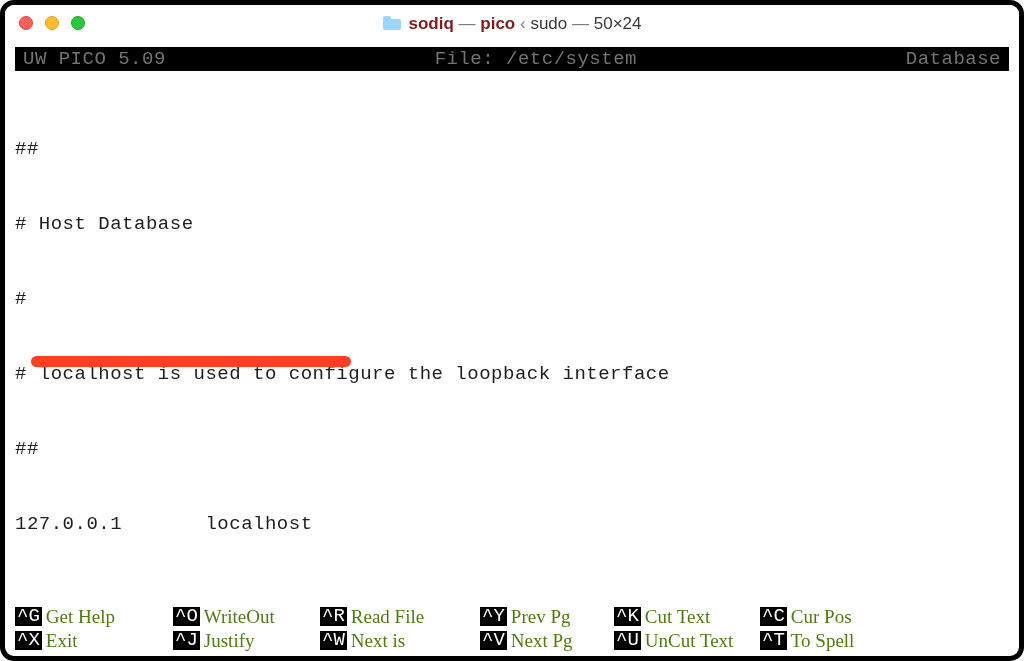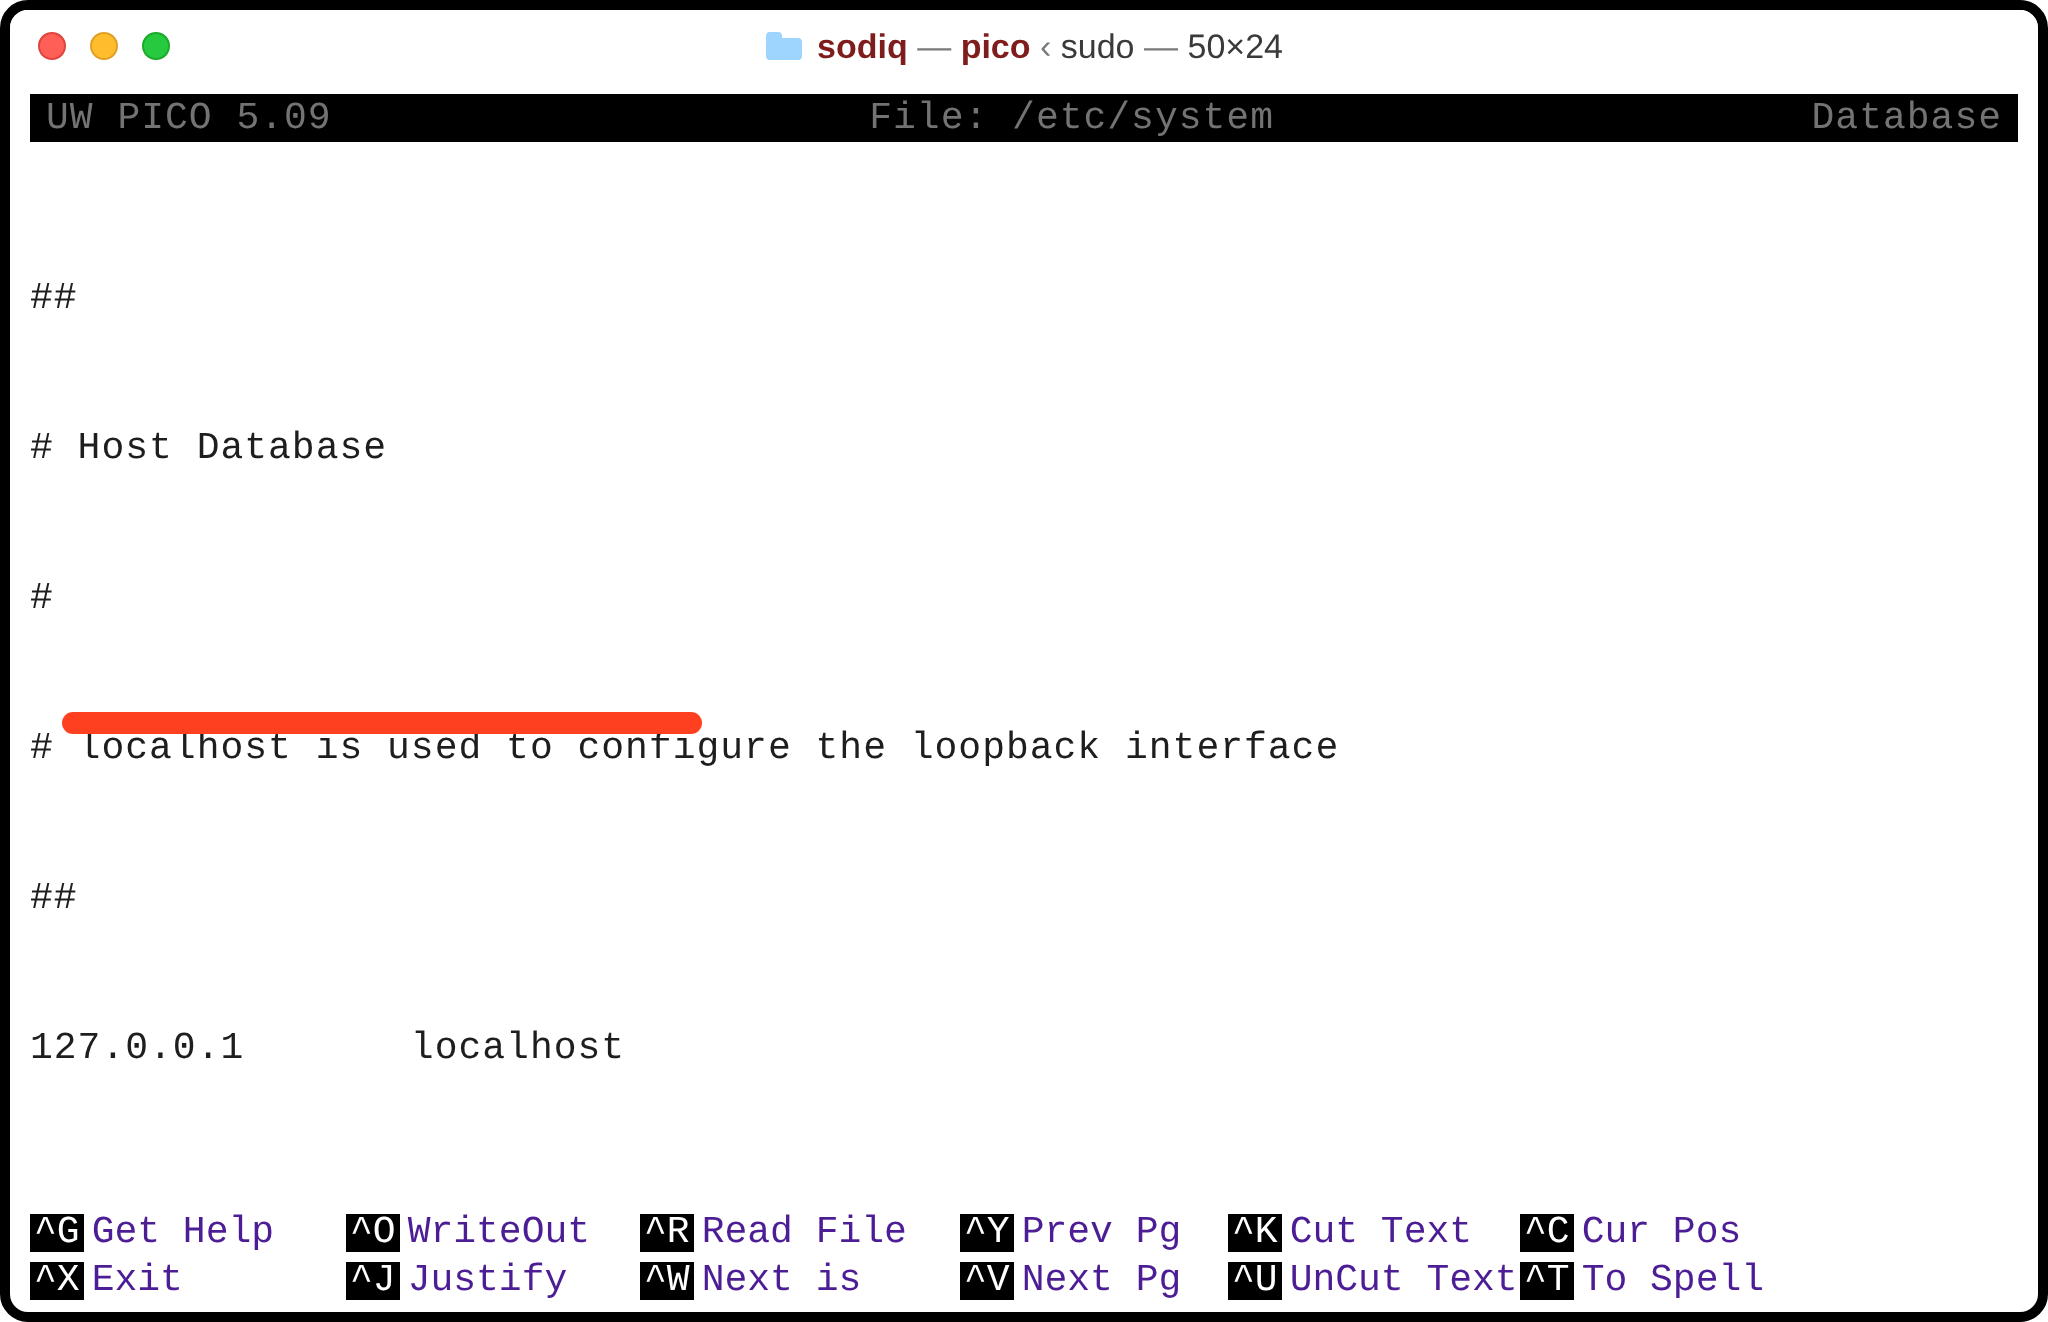--- a/index.html
+++ b/index.html
@@ -148,22 +148,23 @@
   }
   .kcell .key {
     background: #000;
     color: #fff;
     padding: 0 2px;
     display: inline-block;
     min-width: 26px;
     text-align: left;
   }
   .kcell .label {
-    color: #4c1d95;
+    color: #4d7c0f;
     padding-left: 4px;
+    font-family: Liberation Serif, serif;
   }
   .kcell.w0 { width: 158px; }
   .kcell.w1 { width: 147px; }
   .kcell.w2 { width: 160px; }
   .kcell.w3 { width: 134px; }
   .kcell.w4 { width: 146px; }
   .kcell.w5 { width: 146px; }
 </style>
 </head>
 <body>

